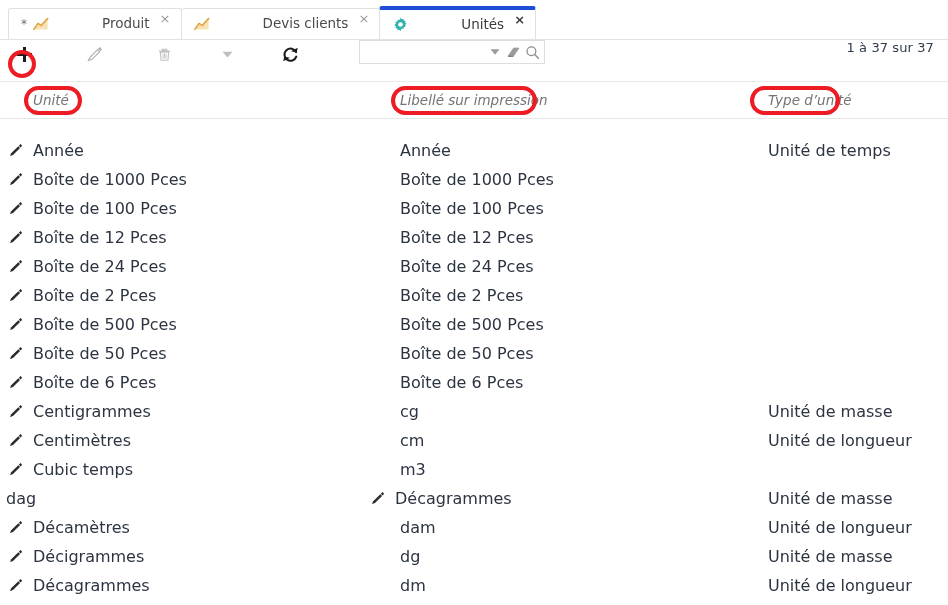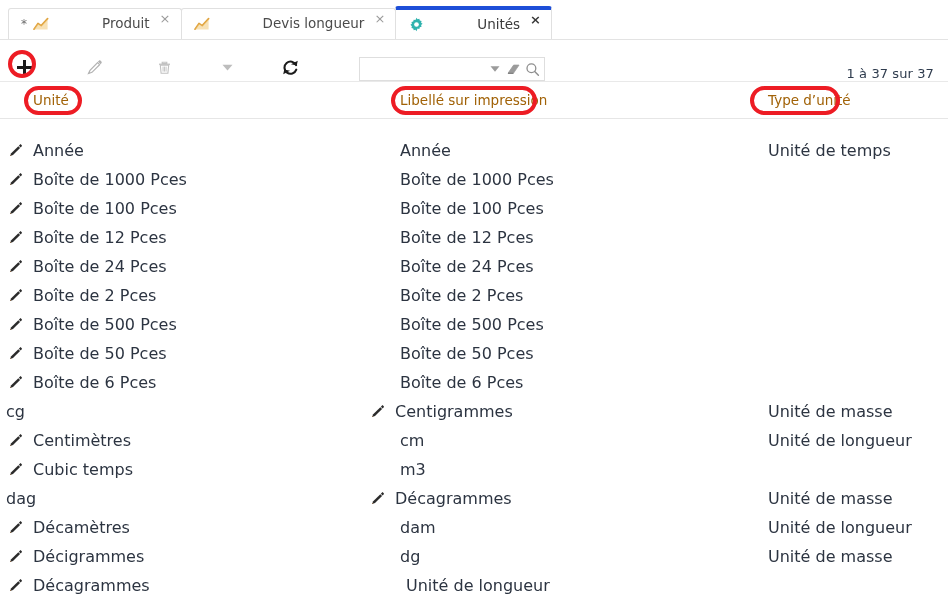--- a/index.html
+++ b/index.html
@@ -75,21 +75,21 @@
     line-height: 1;
     cursor: pointer;
   }
   .tab.active .tabclose { color: #3a3a3a; font-weight: bold; }
 
   
   .toolbar {
     position: relative;
     height: 42px;
     display: flex;
-    align-items: flex-end;
+    align-items: flex-start;
     padding: 0 14px 0 9px;
     background: #ffffff;
     border-bottom: 1px solid #e9e9e9;
     gap: 40px;
   }
   .tbtn {
     width: 30px; height: 28px;
     display: inline-flex;
     align-items: center;
     justify-content: center;
@@ -144,23 +144,24 @@
   .hdrrow {
     position: relative;
     height: 37px;
     display: flex;
     align-items: center;
     border-bottom: 1px solid #e6e6e6;
     background: #fff;
   }
   .hdrcell {
     font-size: 13.5px;
-    color: #a16207;
+    color: #737373;
     cursor: pointer;
     white-space: nowrap;
+    font-style: italic;
   }
   .col1 { width: 394px; padding-left: 33px; }
   .col2 { width: 362px; padding-left: 6px; }
   .col3 { flex: 1; padding-left: 12px; }
 
   .gapband { height: 17px; background: #fff; }
 
   .row {
     display: flex;
     align-items: center;
@@ -218,21 +219,21 @@
         <span class="tablabel">Produit</span>
         <span class="tabclose">×</span>
       </div>
       <div class="tab">
         <span class="tabicon">
           <svg width="16" height="14" viewBox="0 0 16 14">
             <path d="M1 12.2 L5 6.4 L8.2 8.6 L14.6 1.6" fill="none" stroke="#e0a33e" stroke-width="1.7" stroke-linejoin="round" stroke-linecap="round"></path>
             <path d="M1 12.6 L5 6.8 L8.2 9 L14.6 2 L14.6 12.6 Z" fill="#f0c878" opacity="0.55"></path>
           </svg>
         </span>
-        <span class="tablabel">Devis longueur</span>
+        <span class="tablabel">Devis clients</span>
         <span class="tabclose">×</span>
       </div>
       <div class="tab active">
         <span class="tabicon">
           <svg width="15" height="15" viewBox="0 0 16 16">
             <path d="M8 0.8 l1.1 1.6 1.9-0.5 0.5 1.9 1.9 0.5-0.5 1.9 1.6 1.1-1.6 1.1 0.5 1.9-1.9 0.5-0.5 1.9-1.9-0.5L8 15.2 6.9 13.6l-1.9 0.5-0.5-1.9-1.9-0.5 0.5-1.9L1.5 8.2l1.6-1.1-0.5-1.9 1.9-0.5 0.5-1.9 1.9 0.5z" fill="#2fb3ae"></path>
             <circle cx="8" cy="8" r="2.5" fill="#ffffff"></circle>
           </svg>
         </span>
         <span class="tablabel">Unités</span>
@@ -437,31 +438,31 @@
                 <path d="M11.6 2.8 L12.6 1.8 C13.1 1.3 13.7 1.4 14.1 1.8 L14.5 2.2 C14.9 2.6 15.0 3.2 14.5 3.7 L13.5 4.7 Z" fill="#2b2b2b"></path>
                 <path d="M2.2 13.9 L2.7 12.6 L3.6 13.5 Z" fill="#8a5a2b"></path>
               </svg>
             </span>
             <span>Boîte de 6 Pces</span>
           </div>
           <div class="cell c2">Boîte de 6 Pces</div>
           <div class="cell c3"></div>
         </div>
         <div class="row">
+          <div class="cell c1">
+            <span class="editicon">
+              <svg width="15" height="15" viewBox="0 0 16 16">
+                <path d="M2.2 13.9 L3.4 11.0 L11.0 3.4 L12.9 5.3 L5.3 12.9 Z" fill="#2b2b2b"></path>
+                <path d="M11.6 2.8 L12.6 1.8 C13.1 1.3 13.7 1.4 14.1 1.8 L14.5 2.2 C14.9 2.6 15.0 3.2 14.5 3.7 L13.5 4.7 Z" fill="#2b2b2b"></path>
+                <path d="M2.2 13.9 L2.7 12.6 L3.6 13.5 Z" fill="#8a5a2b"></path>
+              </svg>
+            </span>
+            <span>Centigrammes</span>
+          </div>
           <div class="cell c2">cg</div>
-          <div class="cell c1">
-            <span class="editicon">
-              <svg width="15" height="15" viewBox="0 0 16 16">
-                <path d="M2.2 13.9 L3.4 11.0 L11.0 3.4 L12.9 5.3 L5.3 12.9 Z" fill="#2b2b2b"></path>
-                <path d="M11.6 2.8 L12.6 1.8 C13.1 1.3 13.7 1.4 14.1 1.8 L14.5 2.2 C14.9 2.6 15.0 3.2 14.5 3.7 L13.5 4.7 Z" fill="#2b2b2b"></path>
-                <path d="M2.2 13.9 L2.7 12.6 L3.6 13.5 Z" fill="#8a5a2b"></path>
-              </svg>
-            </span>
-            <span>Centigrammes</span>
-          </div>
           <div class="cell c3">Unité de masse</div>
         </div>
         <div class="row">
           <div class="cell c1">
             <span class="editicon">
               <svg width="15" height="15" viewBox="0 0 16 16">
                 <path d="M2.2 13.9 L3.4 11.0 L11.0 3.4 L12.9 5.3 L5.3 12.9 Z" fill="#2b2b2b"></path>
                 <path d="M11.6 2.8 L12.6 1.8 C13.1 1.3 13.7 1.4 14.1 1.8 L14.5 2.2 C14.9 2.6 15.0 3.2 14.5 3.7 L13.5 4.7 Z" fill="#2b2b2b"></path>
                 <path d="M2.2 13.9 L2.7 12.6 L3.6 13.5 Z" fill="#8a5a2b"></path>
               </svg>
@@ -531,20 +532,21 @@
           <div class="cell c1">
             <span class="editicon">
               <svg width="15" height="15" viewBox="0 0 16 16">
                 <path d="M2.2 13.9 L3.4 11.0 L11.0 3.4 L12.9 5.3 L5.3 12.9 Z" fill="#2b2b2b"></path>
                 <path d="M11.6 2.8 L12.6 1.8 C13.1 1.3 13.7 1.4 14.1 1.8 L14.5 2.2 C14.9 2.6 15.0 3.2 14.5 3.7 L13.5 4.7 Z" fill="#2b2b2b"></path>
                 <path d="M2.2 13.9 L2.7 12.6 L3.6 13.5 Z" fill="#8a5a2b"></path>
               </svg>
             </span>
             <span>Décagrammes</span>
           </div>
+          <div class="cell c2">dm</div>
           <div class="cell c3">Unité de longueur</div>
         </div>
       </div>
   </div>
 
   <div id="annotlayer">
       <div class="annot" style="left: 8px; top: 50px; width: 28px; height: 28px; border-color: rgb(237, 28, 36);"></div>
       <div class="annot" style="left: 24px; top: 86px; width: 58px; height: 29px; border-color: rgb(237, 28, 36);"></div>
       <div class="annot" style="left: 391px; top: 86px; width: 146px; height: 29px; border-color: rgb(237, 28, 36);"></div>
       <div class="annot" style="left: 750px; top: 86px; width: 90px; height: 29px; border-color: rgb(237, 28, 36);"></div>

